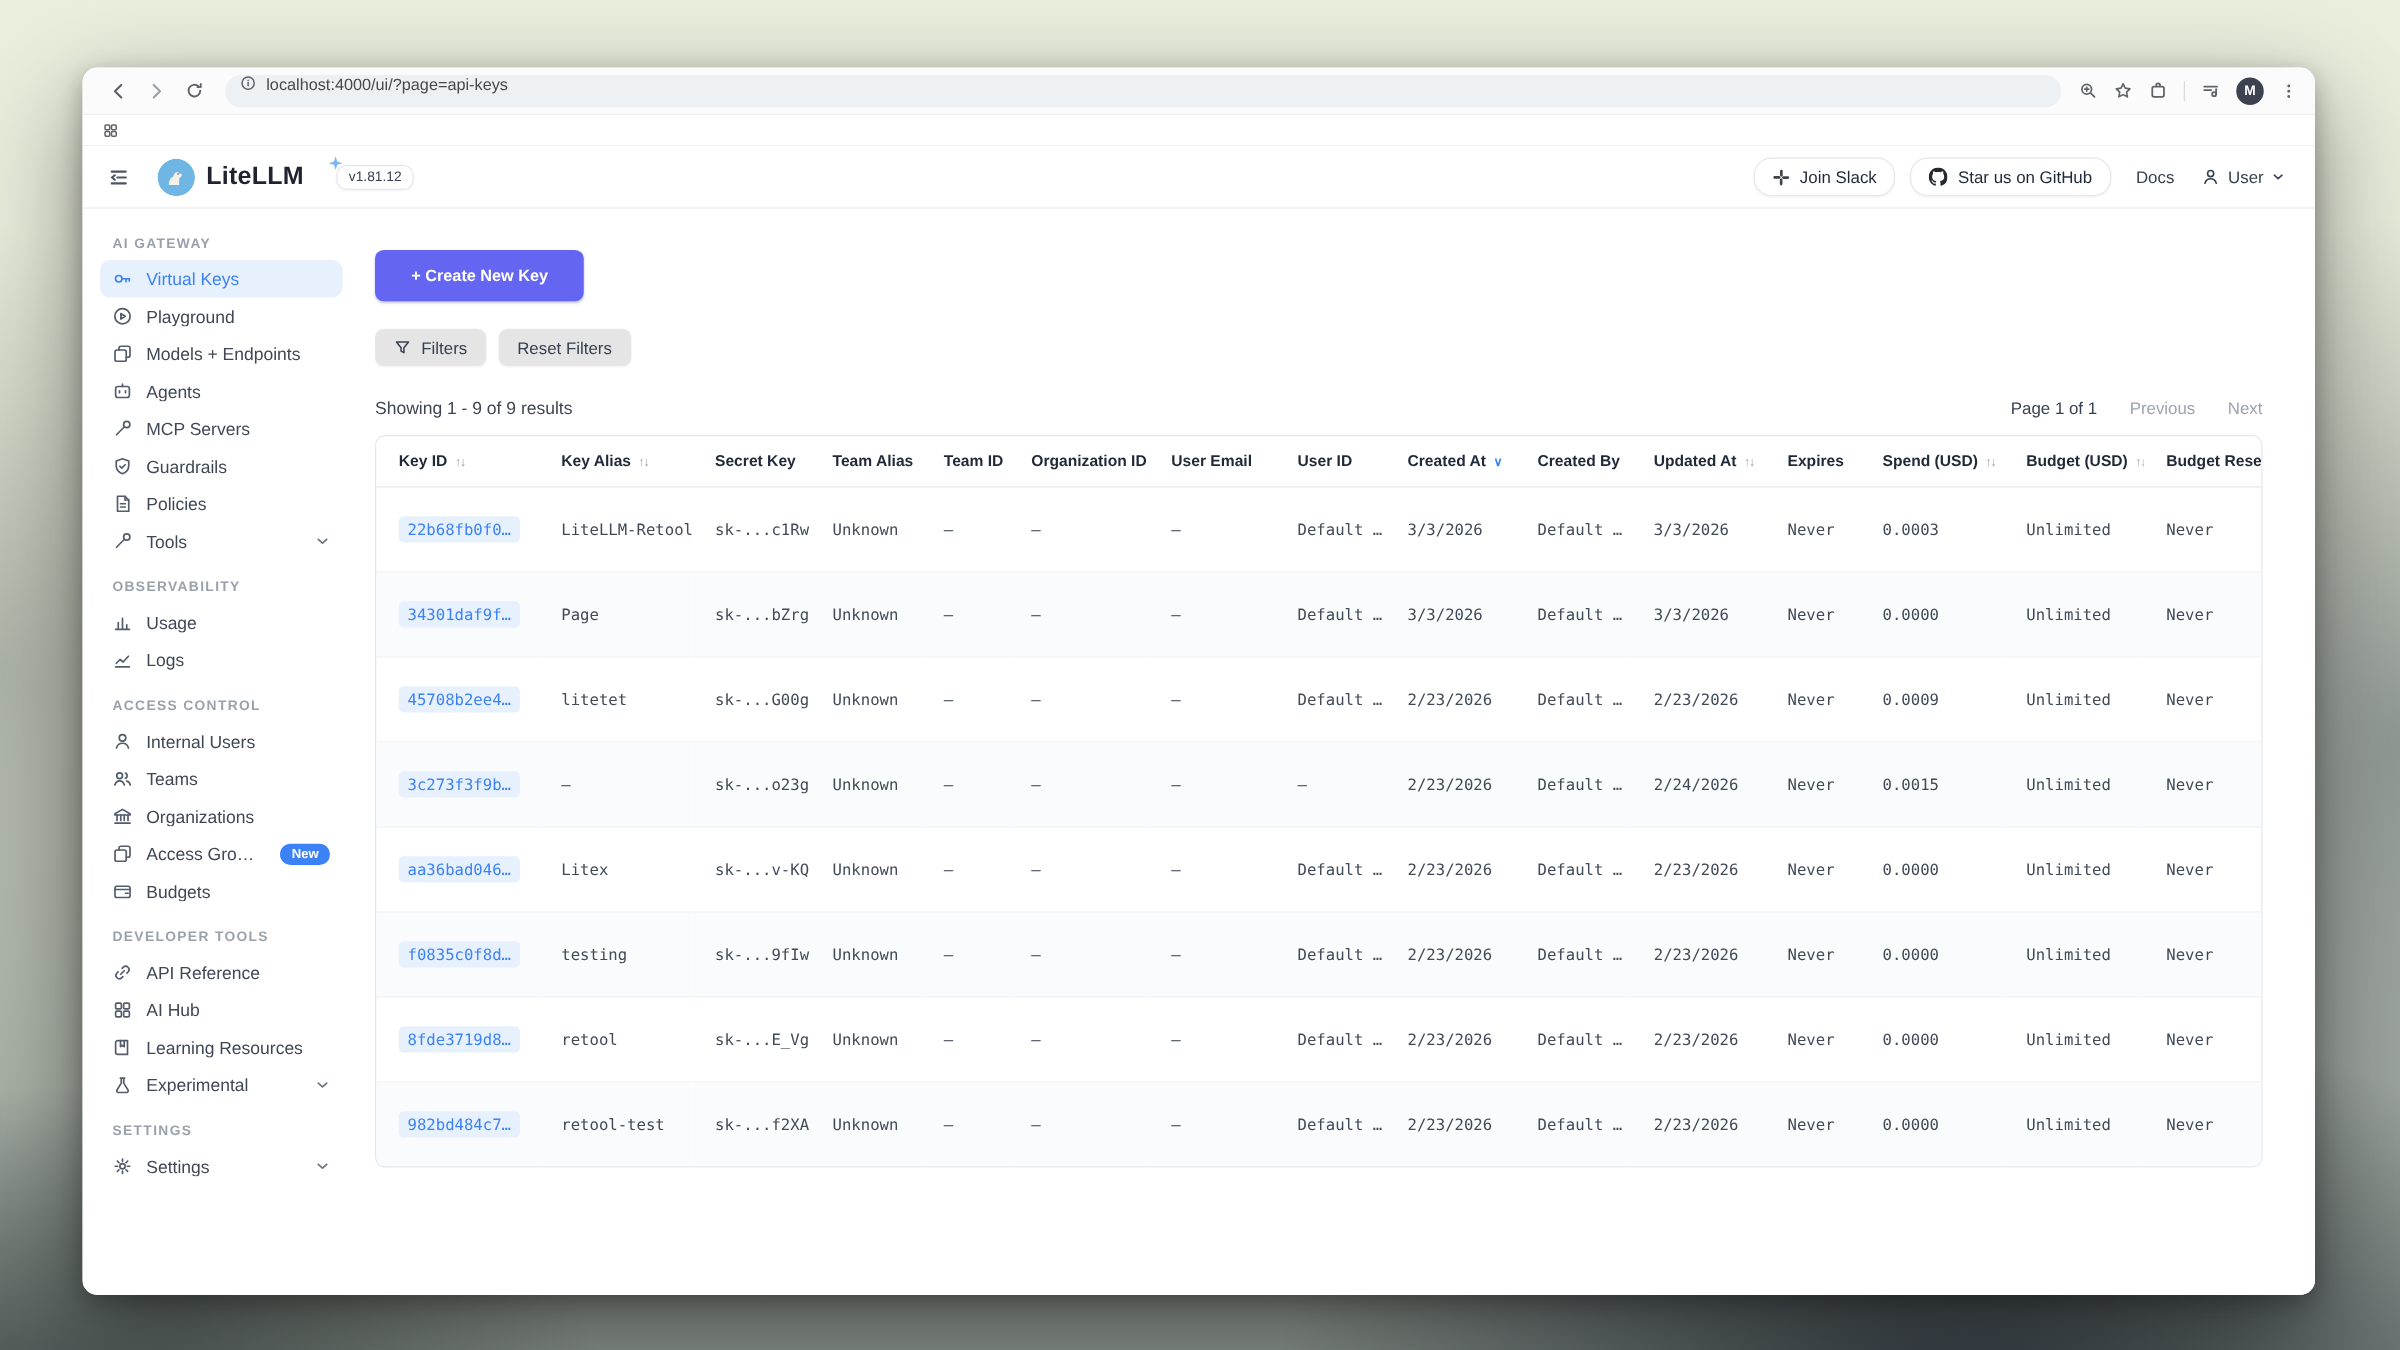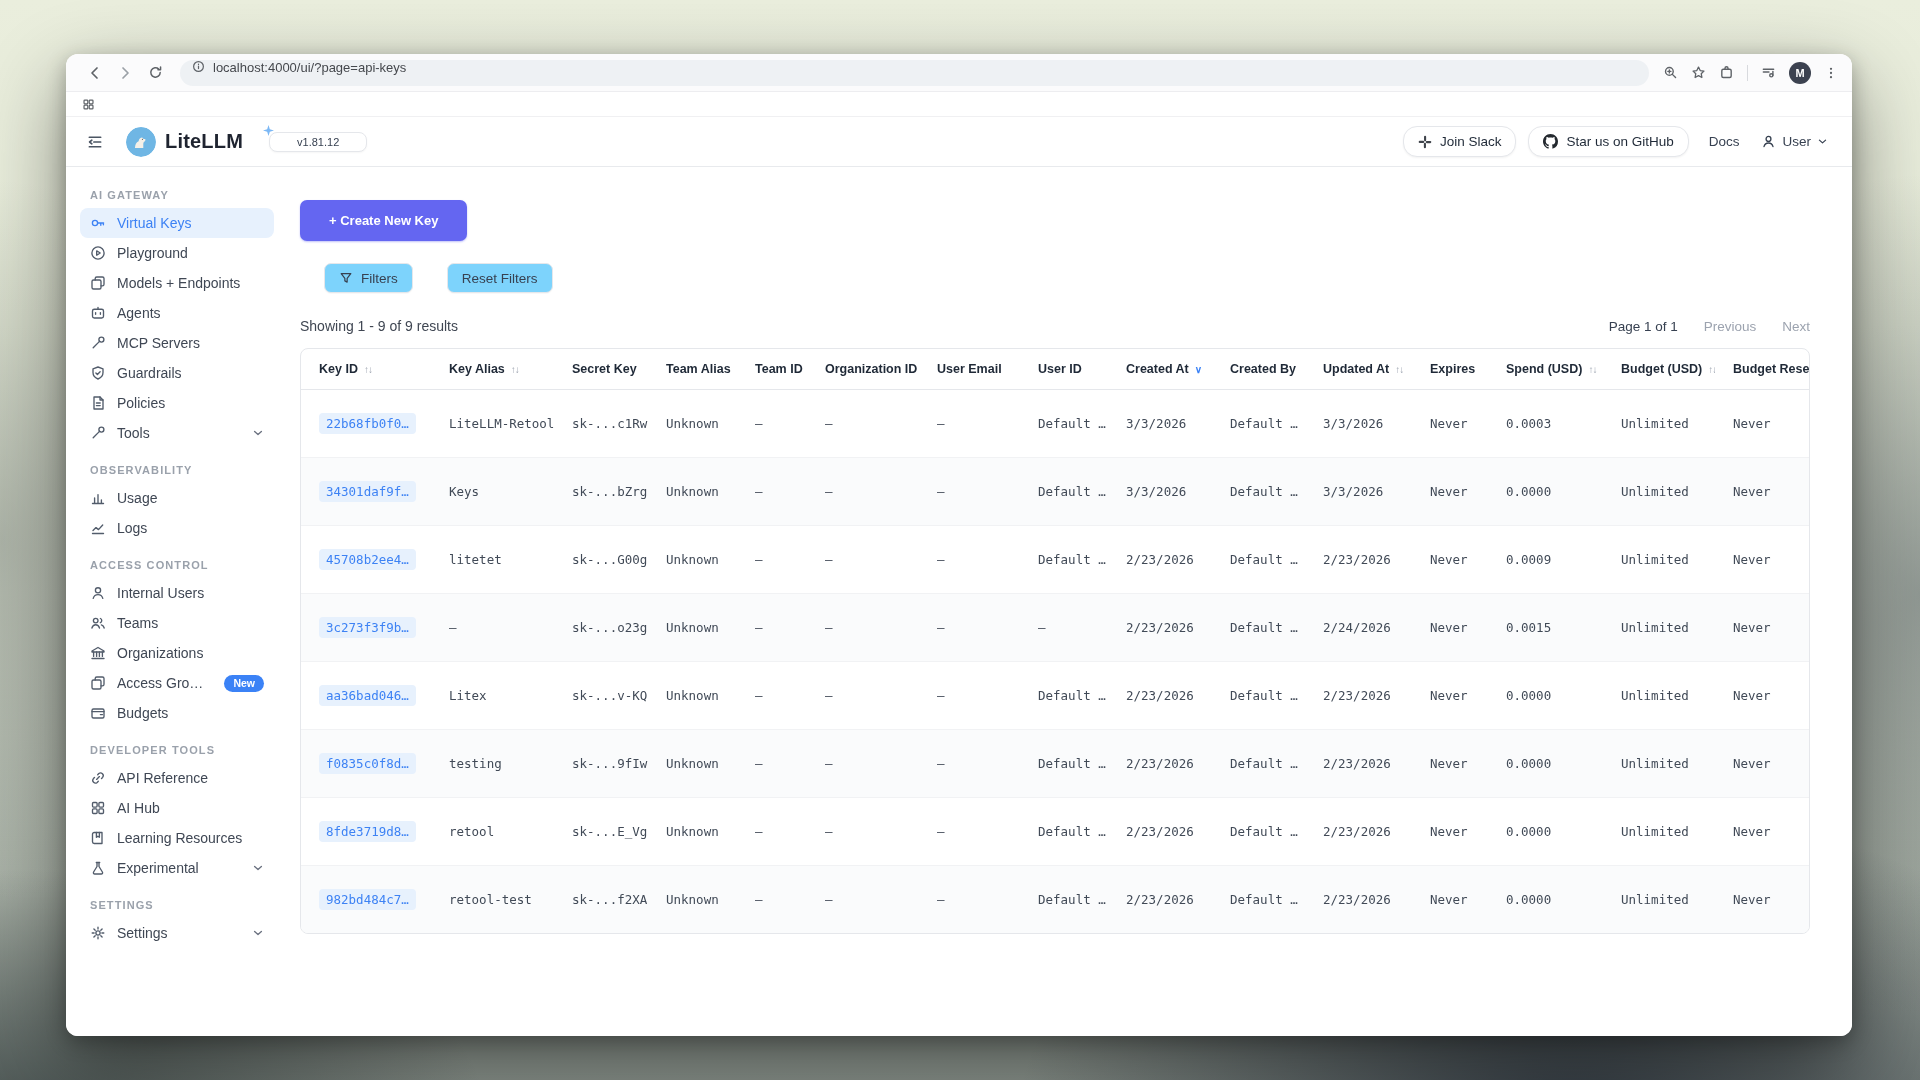--- a/index.html
+++ b/index.html
@@ -30,21 +30,21 @@
   .chrome-divider { width:1px; height:16px; background:#d8dade; }
   .avatar-chip { width:22px; height:22px; border-radius:50%; background:#3c4250; color:#fff;
                  font-size:11px; font-weight:bold; display:flex; align-items:center; justify-content:center; }
   .strip { height:25px; flex:0 0 25px; background:#fff; border-bottom:1px solid #f0f0f2; display:flex; align-items:center; padding-left:16px; color:#5f6368; }
   
   .navbar { height:50px; flex:0 0 50px; display:flex; align-items:center; padding:0 24px 0 20px; border-bottom:1px solid #e8eaed; background:#fff; }
   .collapse-btn { color:#4b5563; margin-right:22px; display:flex; }
   .logo-circle { width:30px; height:30px; border-radius:50%; display:block; margin-right:9px; }
   .brand { font-size:20px; font-weight:bold; color:#1f2430; letter-spacing:.2px; }
   .version-badge { position:relative; margin-left:26px; border:1px solid #e5e7eb; border-radius:8px;
-                   padding:3px 27px; font-size:11px; color:#374151; background:#fff; box-shadow:0 1px 2px rgba(0,0,0,.04); }
+                   padding:3px 9px; font-size:11px; color:#374151; background:#fff; box-shadow:0 1px 2px rgba(0,0,0,.04); }
   .version-badge .spark { position:absolute; left:-7px; top:-8px; }
   .nav-spacer { flex:1; }
   .nav-btn { display:flex; align-items:center; gap:8px; height:31px; padding:0 14px; background:#fff;
              border:1px solid #e5e7eb; border-radius:14px; font-size:13.5px; color:#1f2937;
              box-shadow:0 1px 2px rgba(0,0,0,.05); cursor:pointer; font-family:inherit; }
   .nav-link { font-size:13.5px; color:#374151; margin:0 22px 0 20px; cursor:pointer; }
   .user-menu { display:flex; align-items:center; gap:6px; font-size:13.5px; color:#374151; cursor:pointer; }
   .nav-btn + .nav-btn { margin-left:12px; }
   
   .app-body { flex:1; display:flex; min-height:0; background:#fff; }
@@ -58,23 +58,23 @@
   .side-item.active .side-icon { color:#3d82f4; }
   .side-label { overflow:hidden; text-overflow:ellipsis; }
   .new-badge { margin-left:8px; background:#3b82f6; color:#fff; font-size:10.5px; font-weight:bold;
                padding:2.5px 9px; border-radius:999px; }
   .side-chevron { margin-left:auto; color:#6b7280; display:flex; }
   
   .main { flex:1; padding:33px 42px 0 0; min-width:0; }
   .create-btn { background:#6466f1; color:#fff; border:none; border-radius:7px; height:41px; padding:0 29px;
                 font-size:13px; font-weight:bold; font-family:inherit; cursor:pointer; box-shadow:0 1px 2px rgba(99,102,241,.4); }
   .filter-row { margin-top:22px; display:flex; gap:10px; }
-  .ghost-btn { display:flex; align-items:center; gap:8px; height:30px; padding:0 14px; background:#7dd3fc;
+  .ghost-btn { display:flex; align-items:center; gap:8px; height:30px; padding:0 14px; background:#e5e5e5;
                border:1px solid #e5e7eb; border-radius:7px; font-size:13.5px; color:#374151;
-               font-family:inherit; cursor:pointer; box-shadow:0 1px 1px rgba(0,0,0,.03);margin-left:24px; }
+               font-family:inherit; cursor:pointer; box-shadow:0 1px 1px rgba(0,0,0,.03); }
   .results-row { margin-top:25px; display:flex; align-items:center; justify-content:space-between; }
   .showing { font-size:14px; color:#3f4652; }
   .pager { display:flex; align-items:center; gap:26px; font-size:13.5px; }
   .page-ind { color:#374151; font-weight:500; }
   .pager-btn { color:#9ca3af; cursor:pointer; }
   
   .table-card { margin-top:14px; border:1px solid #e5e7eb; border-radius:8px; background:#fff; overflow:hidden; }
   table { width:100%; border-collapse:collapse; table-layout:fixed; }
   thead th { height:40px; text-align:left; font-size:12.5px; font-weight:bold; color:#1f2937;
              padding:0 4px 0 18px; white-space:nowrap; overflow:hidden; border-bottom:1px solid #e5e7eb; cursor:pointer; }
@@ -505,21 +505,21 @@
                 <td>3/3/2026</td>
                 <td>Default …</td>
                 <td>3/3/2026</td>
                 <td>Never</td>
                 <td>0.0003</td>
                 <td>Unlimited</td>
                 <td>Never</td>
               </tr>
               <tr>
                 <td><span class="key-pill">34301daf9f…</span></td>
-                <td>Keys</td>
+                <td>Page</td>
                 <td>sk-...bZrg</td>
                 <td>Unknown</td>
                 <td>–</td>
                 <td>–</td>
                 <td>–</td>
                 <td>Default …</td>
                 <td>3/3/2026</td>
                 <td>Default …</td>
                 <td>3/3/2026</td>
                 <td>Never</td>

